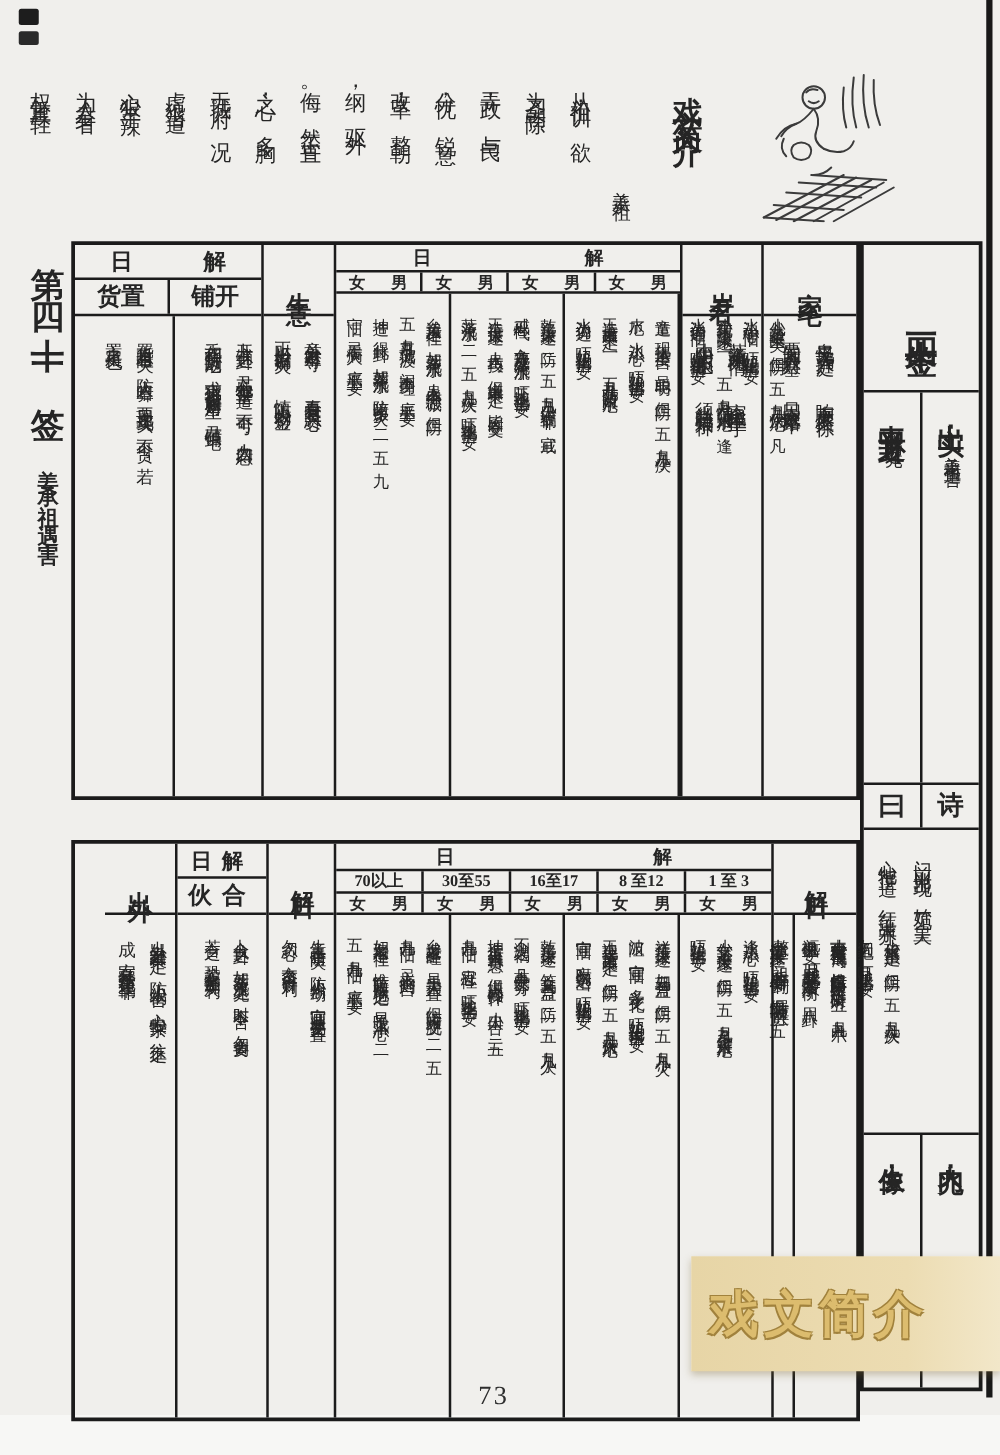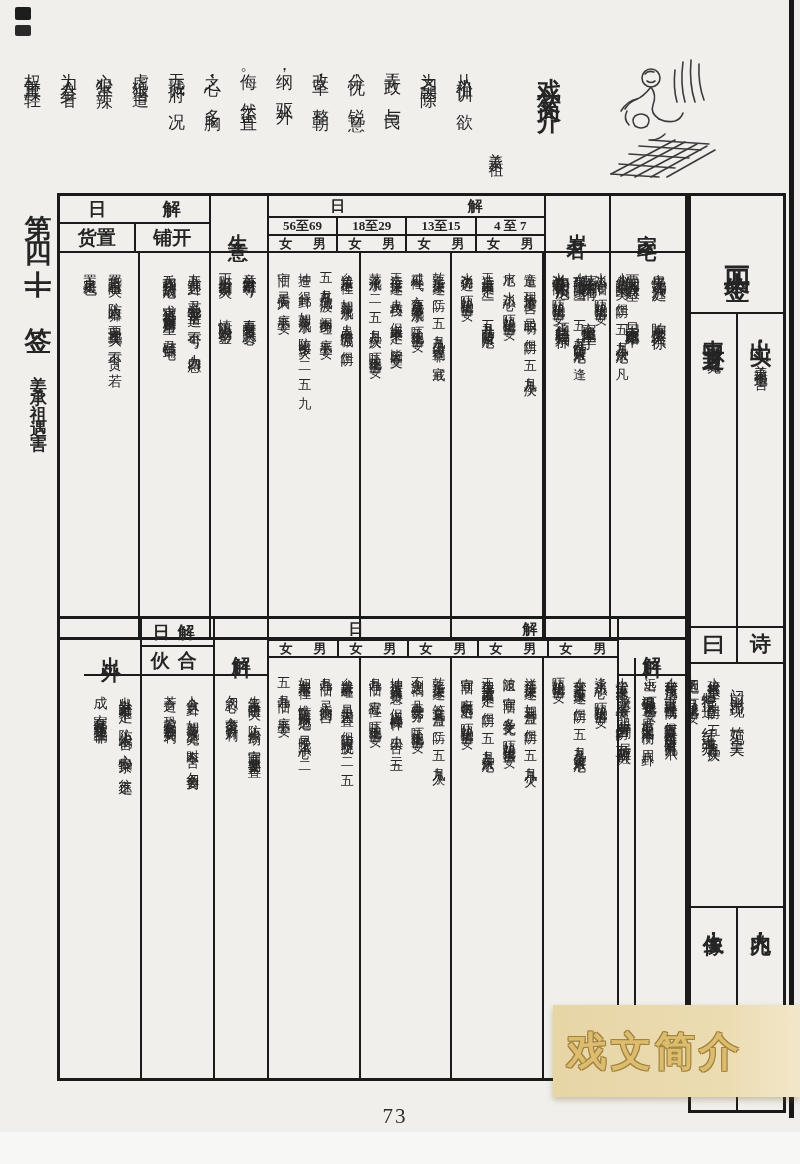--- a/index.html
+++ b/index.html
@@ -146,26 +146,20 @@
         <div class="tline">意外之财不可寻　　春夏有阻莫贪心</div>
         <div class="tline">正财少力偏财失　　慎防小人劫财金</div>
       </div>
   </div>
 
   <div class="col" style="width:277px;">
     <div class="hdr-split" style="height:22px;font-size:15px;">
       <span>日</span>
       <span>解</span>
     </div>
-    <div class="hdr-cells" style="height:18px;font-size:13px;line-height:16px;">
-      <div>56至69</div>
-      <div>18至29</div>
-      <div>13至15</div>
-      <div>4 至 7</div>
-    </div>
     <div class="hdr-cells" style="height:17px;line-height:15px;">
       <div class="gender">
           <span>女</span>
           <span>男</span>
         </div>
       <div class="gender">
           <span>女</span>
           <span>男</span>
         </div>
       <div class="gender">
@@ -219,21 +213,21 @@
     <div class="vhead" style="height:57px;font-size:20px;">
       <span class="v">家宅</span>
     </div>
     <div class="vbody" style="flex:1;font-size:15px;line-height:1.5;padding-right:15px;">
         <div class="tline">鬼怪无端入户庭　　响声入梦怪人惊</div>
         <div class="tline">要知因甚人财塞　　只因家庭路不平</div>
       </div>
   </div>
 </div>
 
-<div class="abs tbl" style="left:57px;top:616px;width:631px;height:465px;padding-left:24px;">
+<div class="abs tbl" style="left:57px;top:672px;width:631px;height:465px;padding-left:24px;">
 
   <div class="col" style="width:58px;">
     <div class="vhead" style="height:57px;font-size:20px;">
       <span class="v">出外</span>
     </div>
     <div class="vbody" style="flex:1;font-size:14px;line-height:1.5;padding-right:4px;">
         <div class="tline">出外之卦美中不足　防小人祸害　心中操杂　往之不</div>
         <div class="tline">成　宜在家经营免生祸非</div>
       </div>
   </div>
@@ -259,20 +253,27 @@
         <div class="tline">生意上春防阻失　防小人偷劫　宜守旧业交易要正直</div>
         <div class="tline">勿贪心　交冬令可得财利</div>
       </div>
   </div>
 
   <div class="col" style="width:350px;">
     <div class="hdr-split" style="height:22px;font-size:15px;">
       <span>日</span>
       <span>解</span>
     </div>
+    <div class="hdr-cells" style="height:18px;font-size:13px;line-height:16px;">
+      <div>70以上</div>
+      <div>30至55</div>
+      <div>16至17</div>
+      <div>8 至12</div>
+      <div>1 至 3</div>
+    </div>
     <div class="hdr-cells" style="height:17px;line-height:15px;">
       <div class="gender">
           <span>女</span>
           <span>男</span>
         </div>
       <div class="gender">
           <span>女</span>
           <span>男</span>
         </div>
       <div class="gender">

